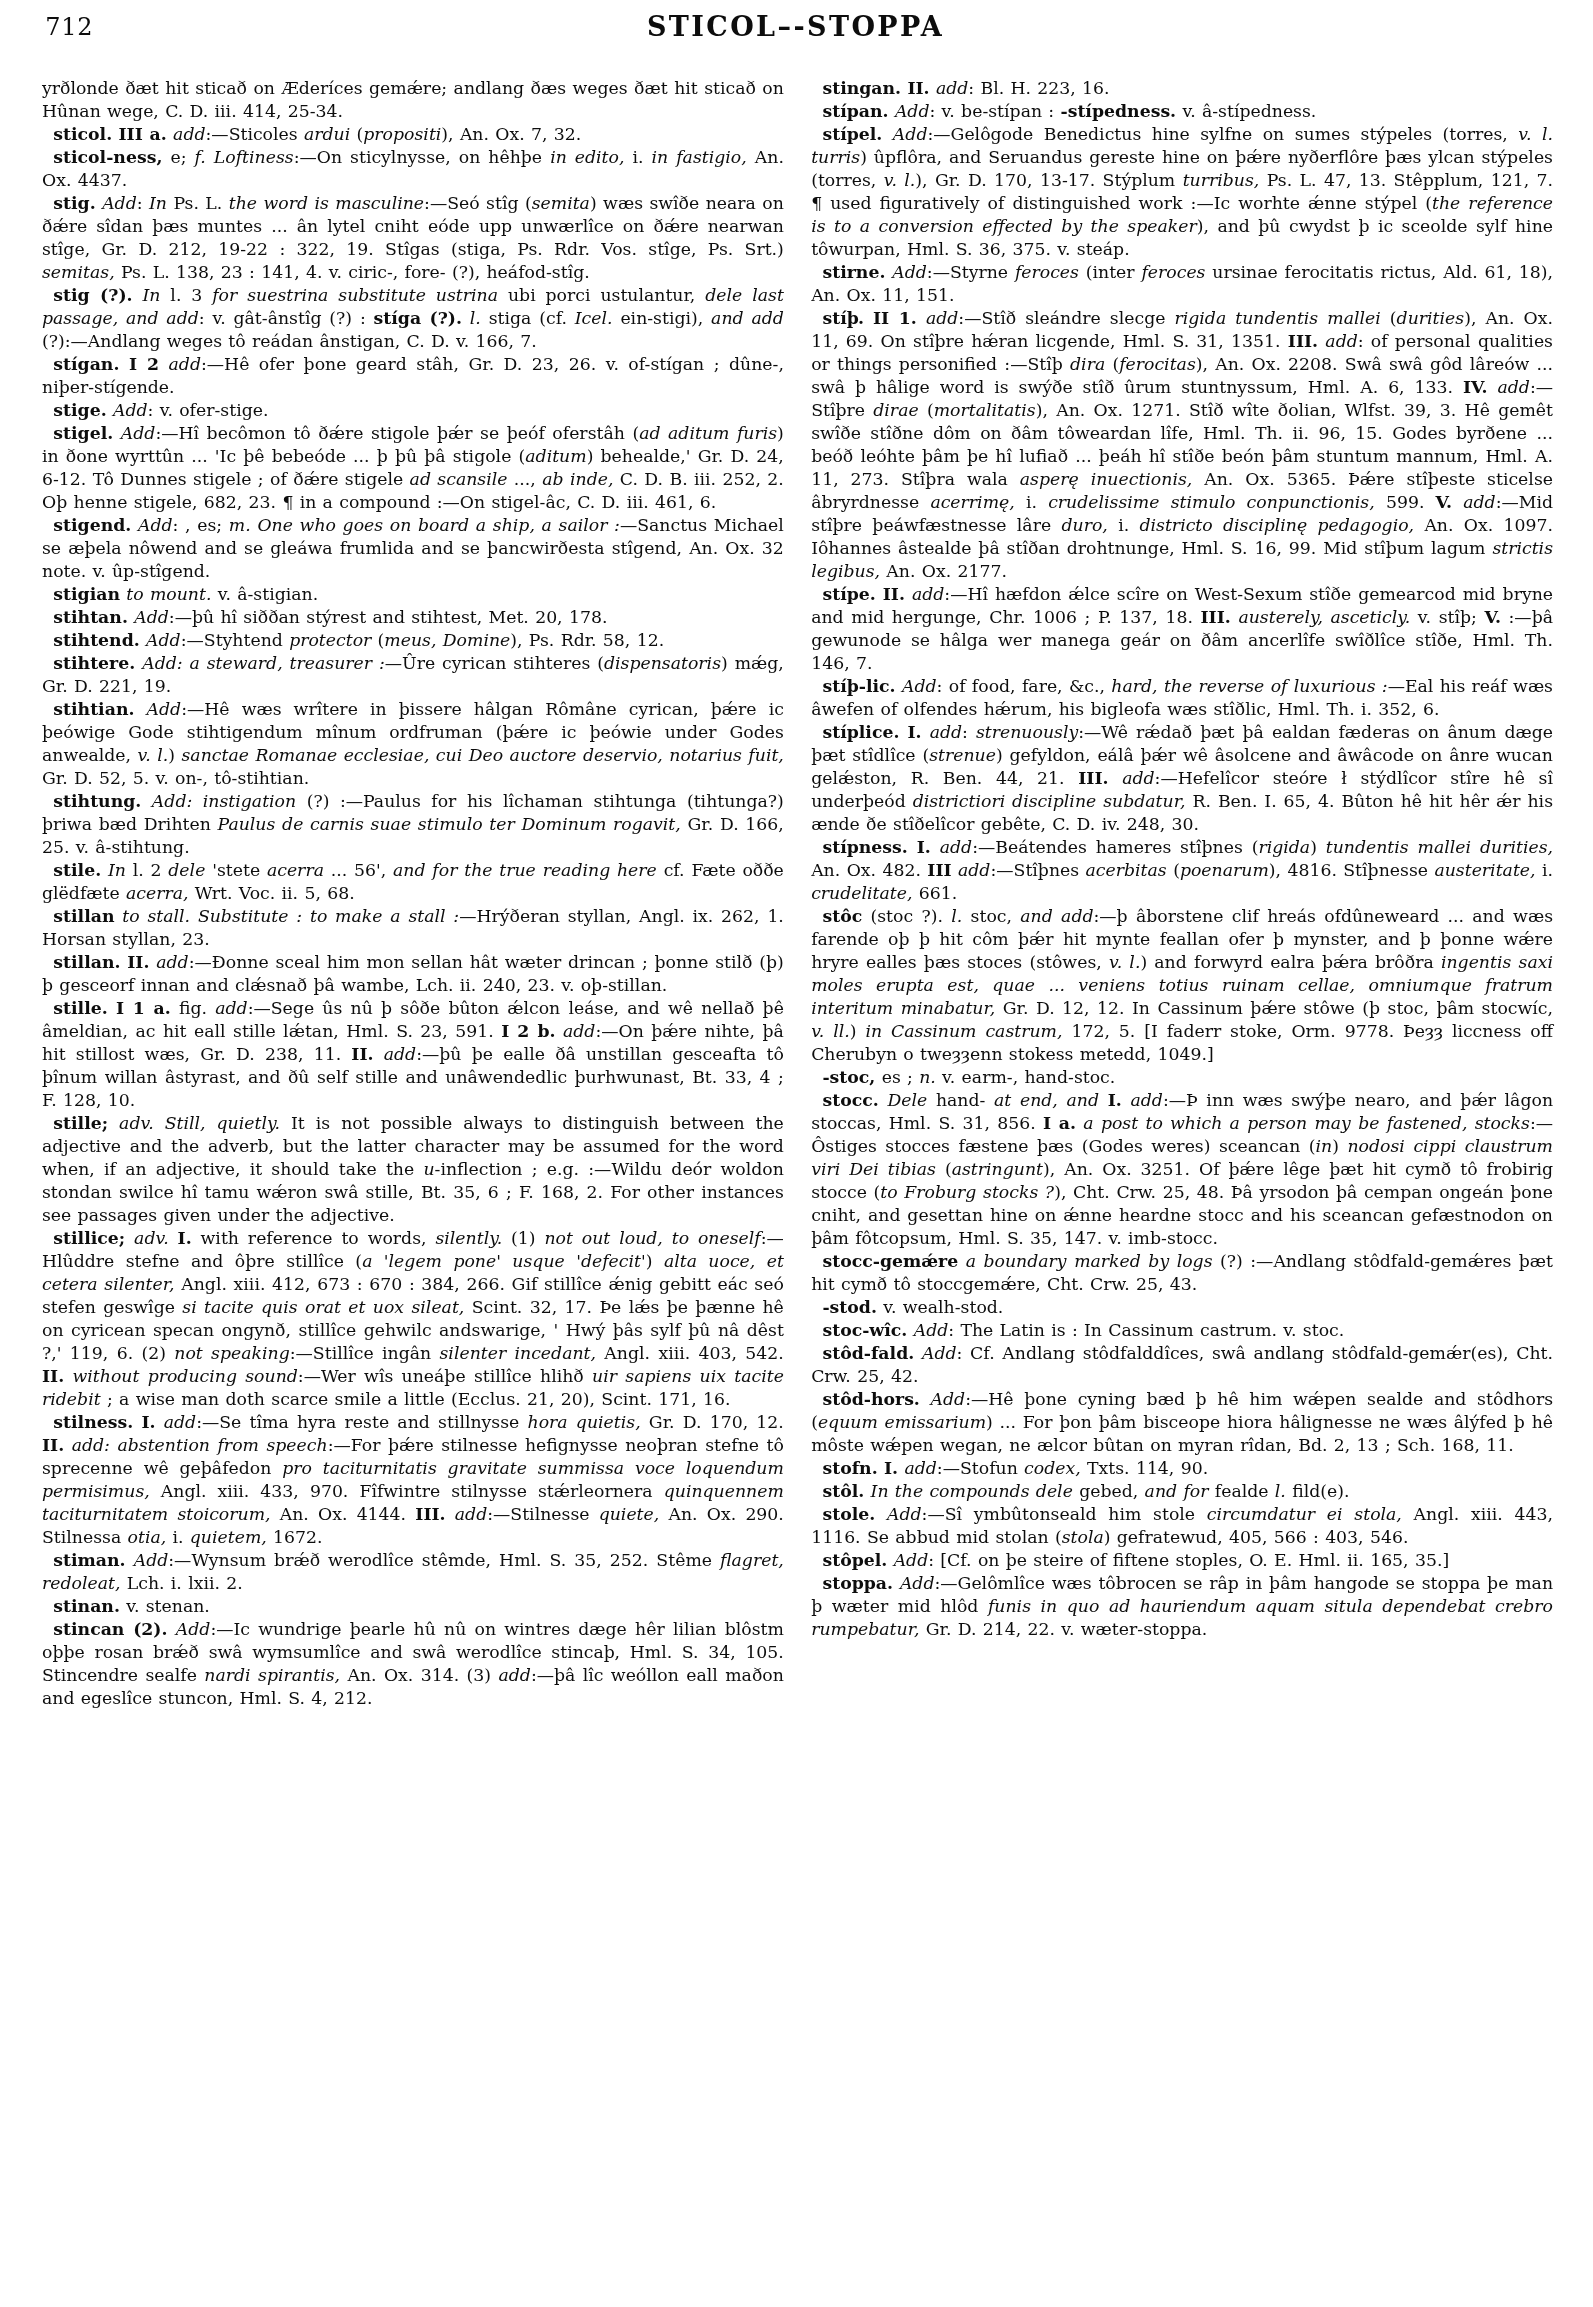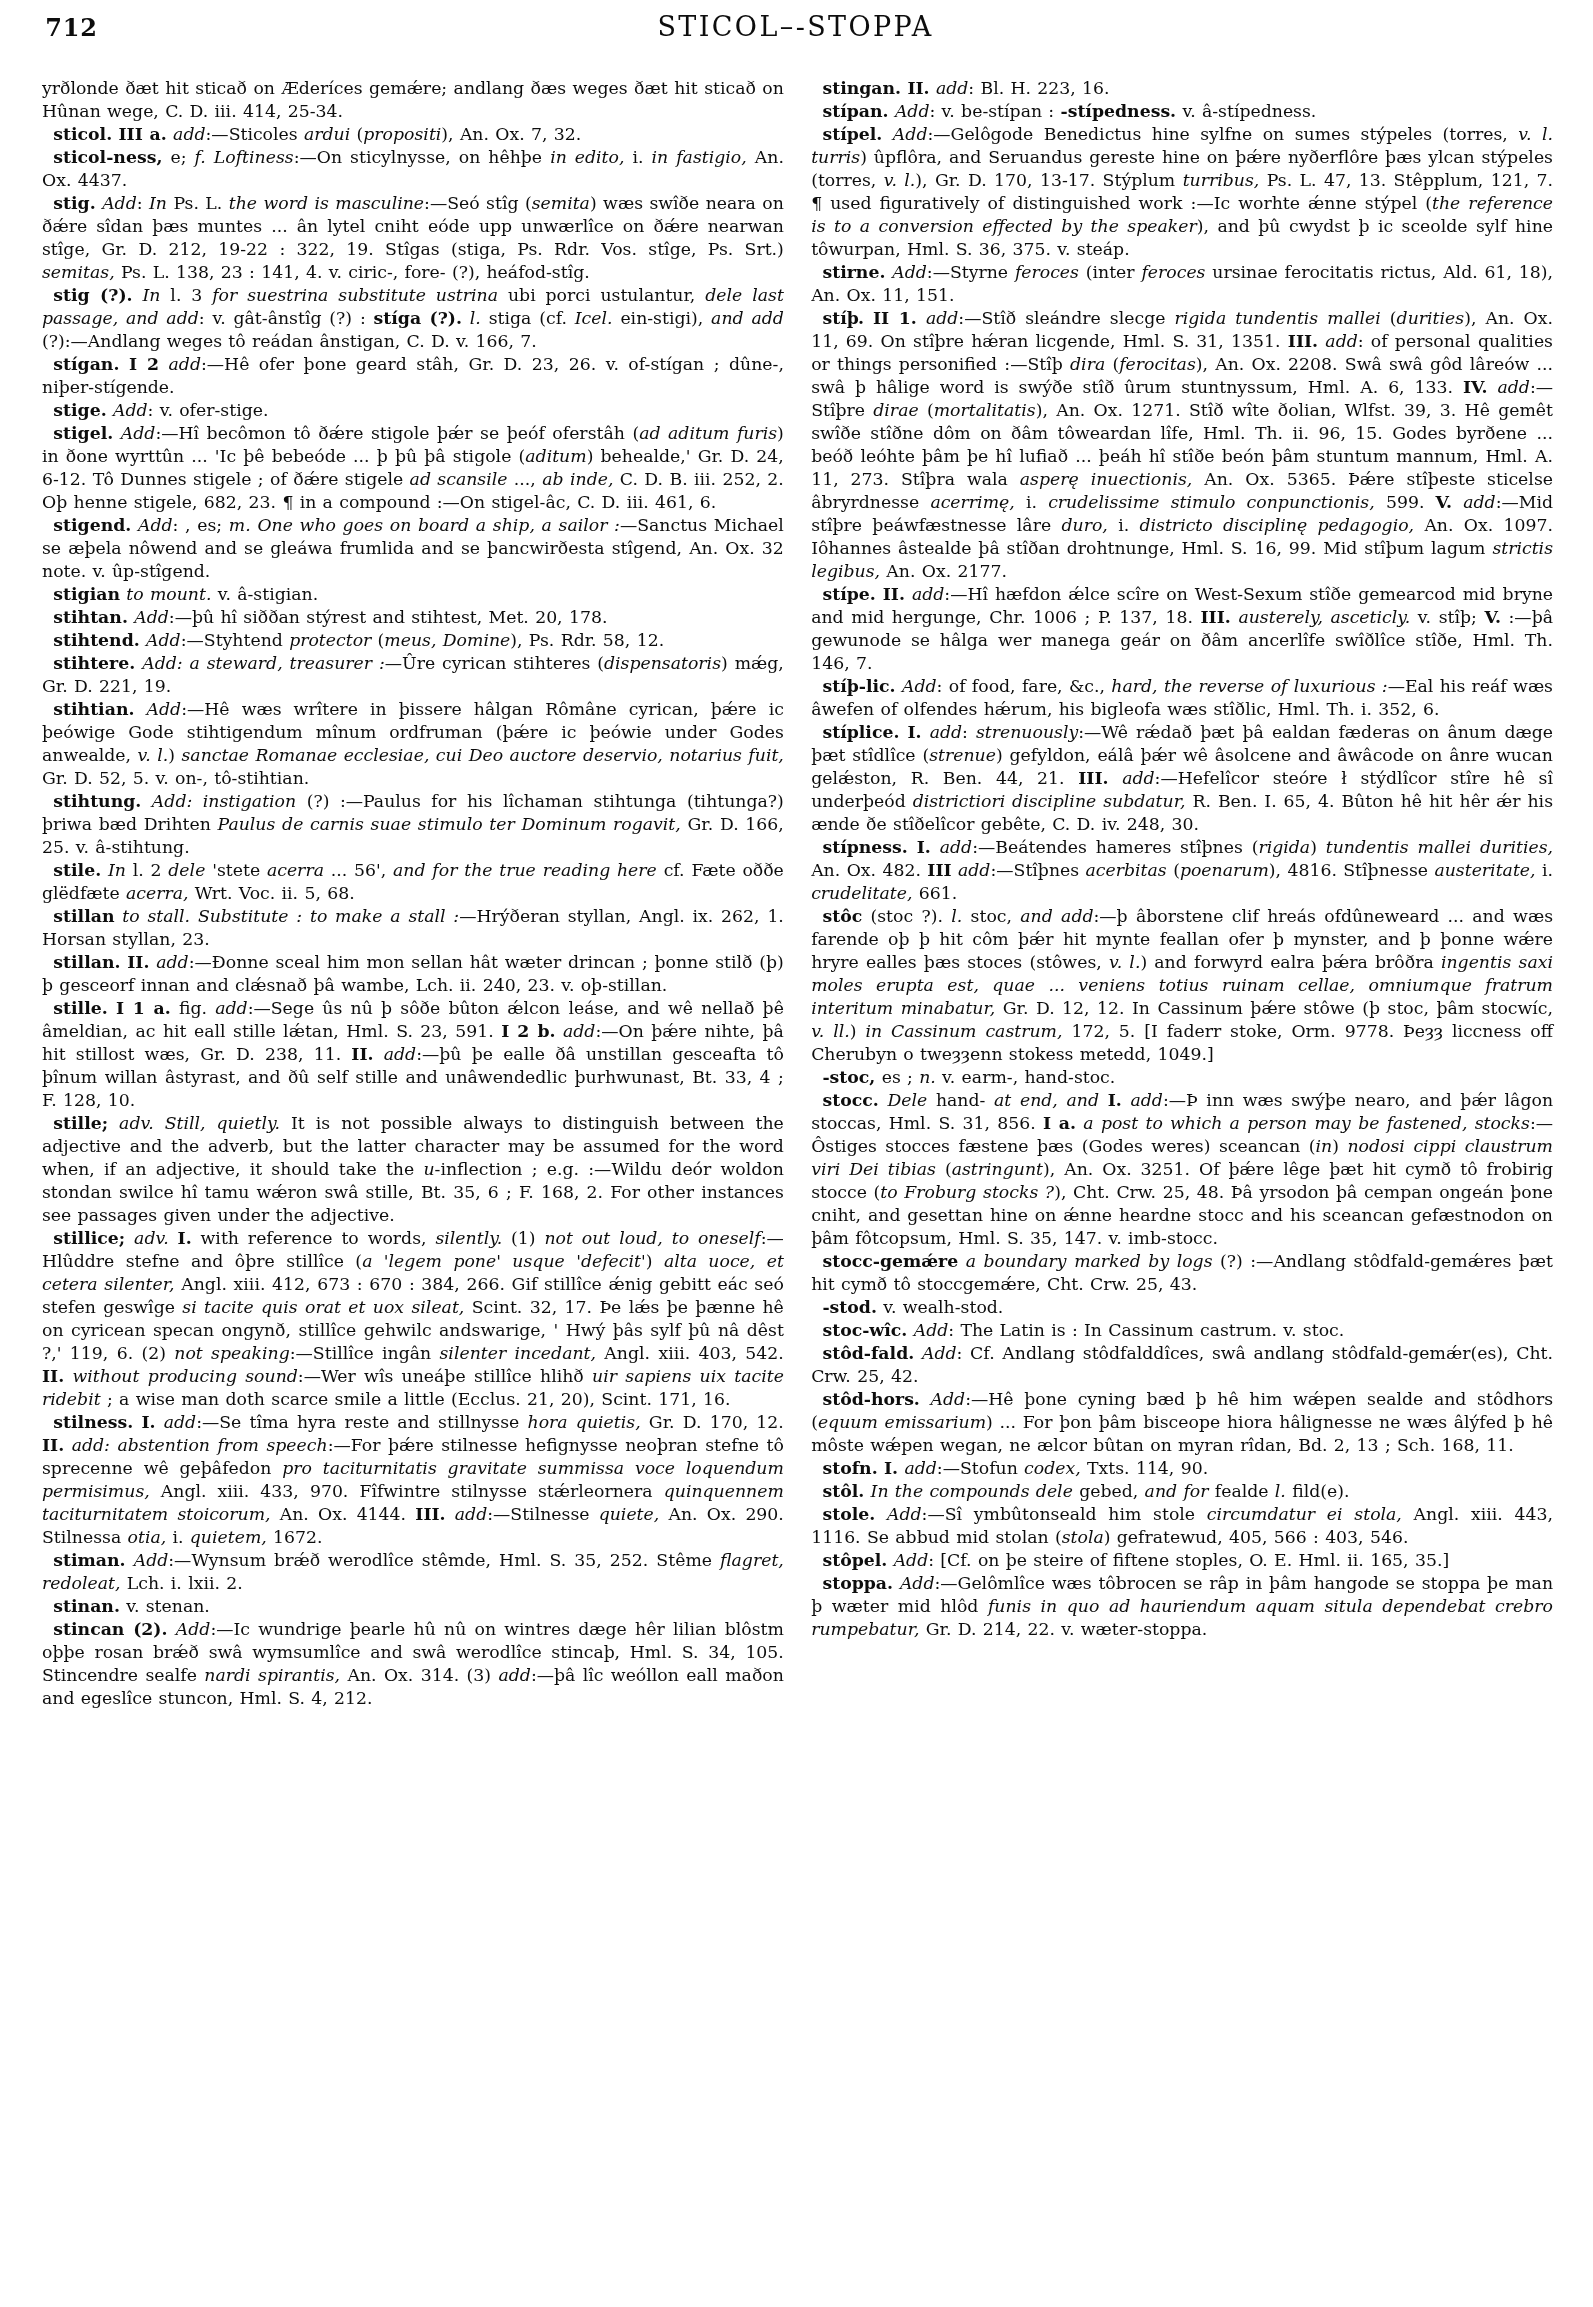--- a/index.html
+++ b/index.html
@@ -24,32 +24,32 @@
   .page-header {
     position: relative;
     height: 45px;
     margin-bottom: 21px;
   }
   .page-number {
     position: absolute;
     left: 3.2px;
     top: 1.6px;
     font-size: 24px;
-    font-weight: bold;
+    font-weight: normal;
     letter-spacing: 0.8px;
   }
   .page-title {
     position: absolute;
     left: 0;
     right: 4px;
     top: 0;
     text-align: center;
     font-size: 27px;
     letter-spacing: 2.4px;
-    font-weight: normal;
+    font-weight: bold;
   }
   .columns {
     display: flex;
     align-items: flex-start;
   }
   .column {
     flex: 1 1 0;
     width: 0;
   }
   .divider {

